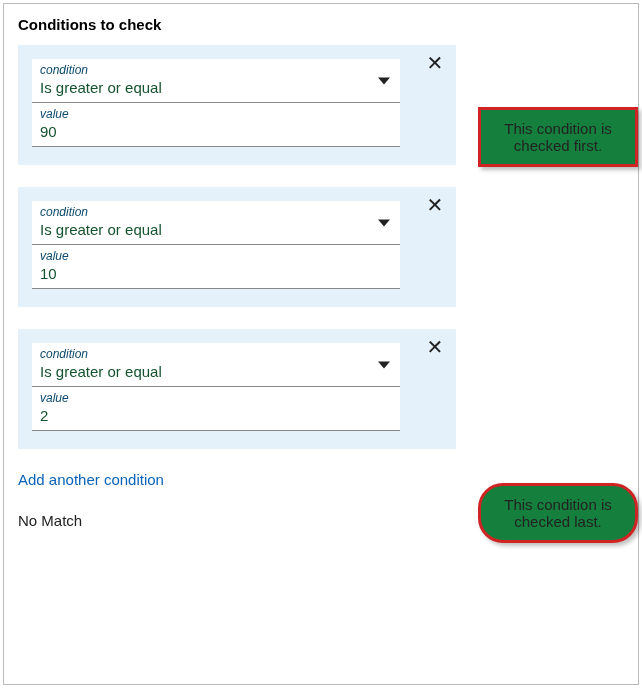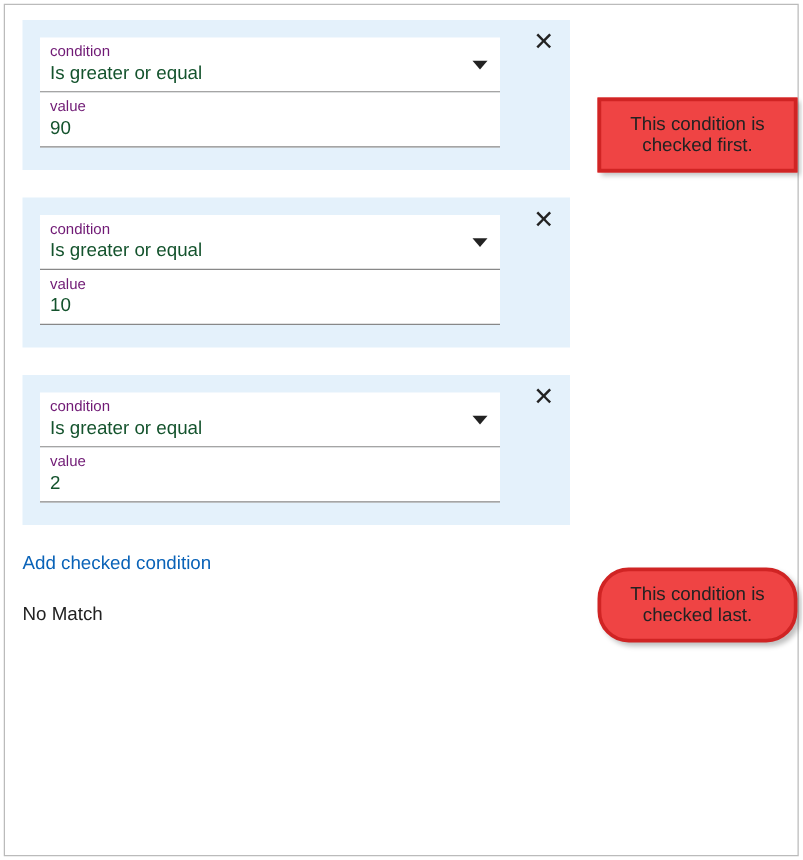--- a/index.html
+++ b/index.html
@@ -49,21 +49,22 @@
     background: #fff;
     margin-top: 0;
     padding: 4px 8px 6px 8px;
     border-bottom: 1px solid #888;
     position: relative;
     width: 368px;
   }
   .field + .field { }
   .field-label {
     font-size: 12px;
-    color: #701a75;
+    color: #0c4a6e;
+    font-style: italic;
   }
   .field-value {
     font-size: 15px;
     color: #14532d;
     padding-top: 2px;
   }
   .field.select .caret {
     position: absolute;
     right: 10px;
     top: 50%;
@@ -82,32 +83,33 @@
   .no-match {
     font-size: 15px;
     margin-top: 24px;
     color: #222;
   }
   .callout {
     position: absolute;
     left: 460px;
     width: 160px;
     border: 3px solid #d02424;
-    background: #ef4444;
+    background: #15803d;
     padding: 10px 8px;
     font-size: 15px;
     text-align: center;
     color: #222;
     box-shadow: 3px 3px 4px rgba(0,0,0,0.25);
   }
 </style>
 </head>
 <body>
 
 <div class="panel">
+  <div class="panel-title">Conditions to check</div>
 
   <div class="conditions-area">
 
     <div class="condition-card">
       <div class="close-btn">✕</div>
       <div class="field select">
         <div class="field-label">condition</div>
         <div class="field-value">Is greater or equal</div>
         <div class="caret"></div>
       </div>
@@ -141,15 +143,15 @@
         <div class="field-label">value</div>
         <div class="field-value">2</div>
       </div>
     </div>
 
     <div class="callout" style="top:62px;">This condition is checked first.</div>
     <div class="callout" style="top:438px;border-radius:25px;">This condition is checked last.</div>
 
   </div>
 
-  <div class="add-link">Add checked condition</div>
+  <div class="add-link">Add another condition</div>
   <div class="no-match">No Match</div>
 </div>
 
 </body></html>

